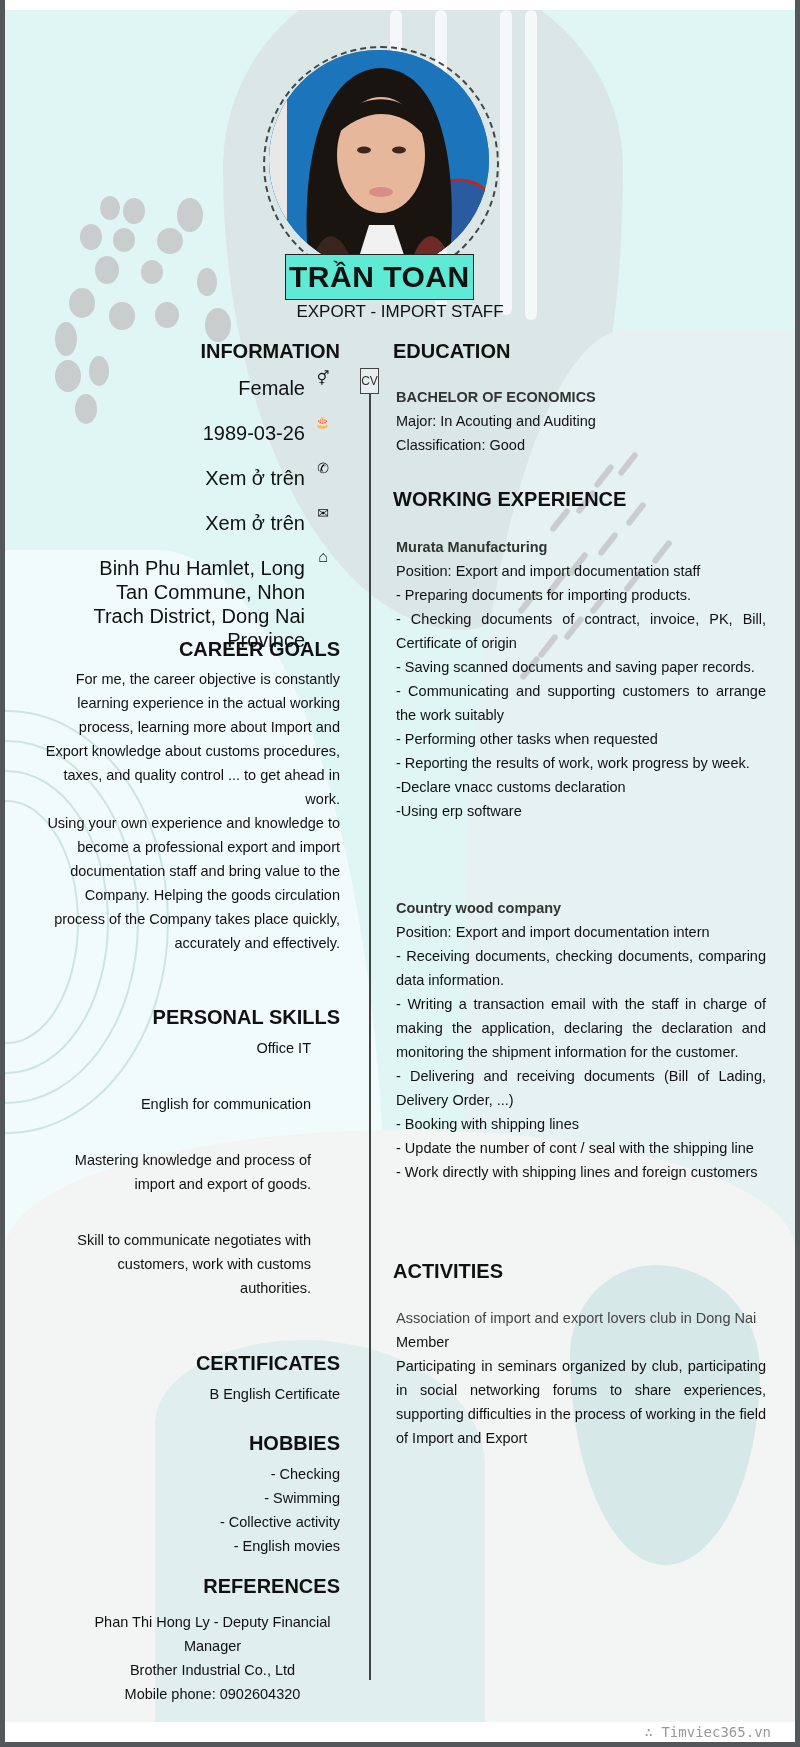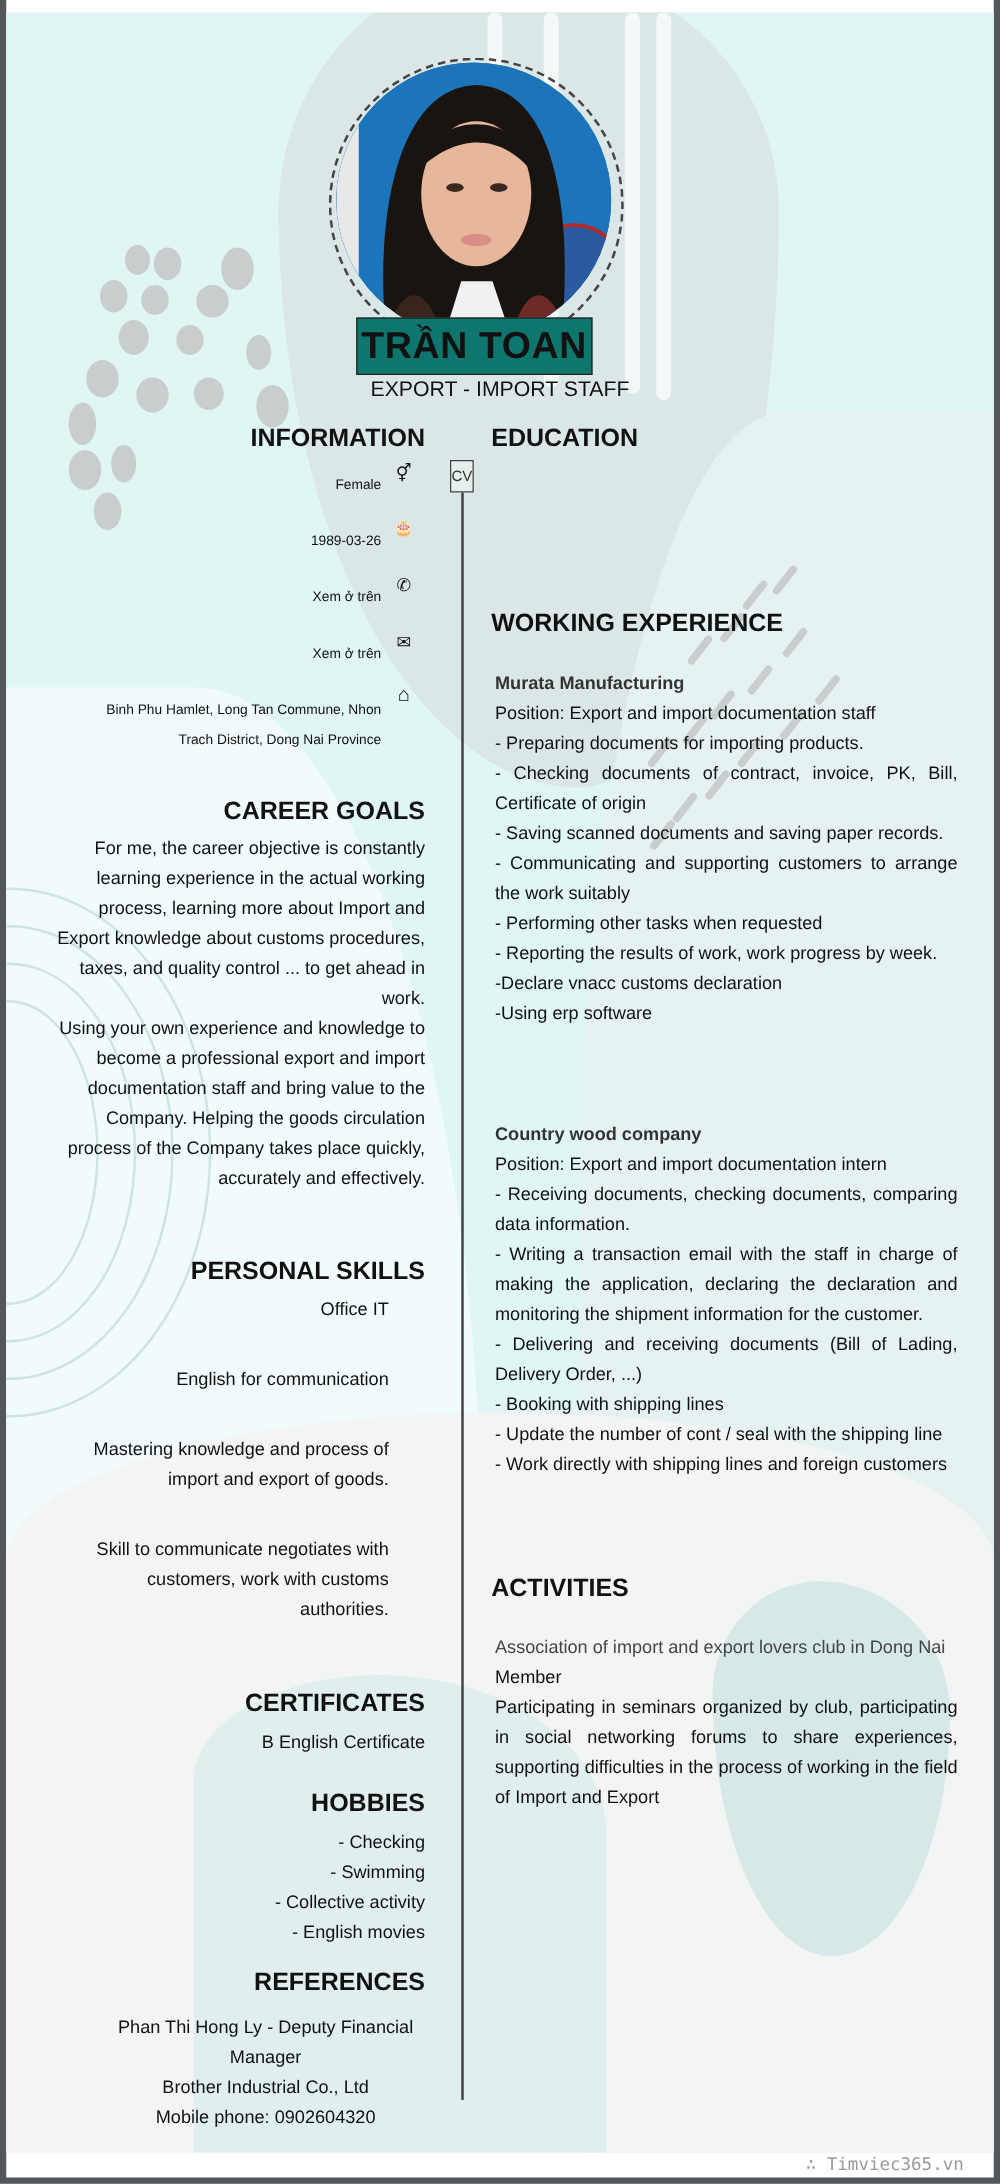--- a/index.html
+++ b/index.html
@@ -34,30 +34,30 @@
   .avatar-ring {
     position:absolute; left:258px; top:36px; width:232px; height:232px;
     border:2px dashed #444; border-radius:50%;
   }
   .avatar {
     position:absolute; left:264px; top:40px; width:220px; height:220px; border-radius:50%;
     overflow:hidden; background:#1d73b8;
   }
   .name-box {
     position:absolute; left:280px; top:244px; height:44px; padding:0 3px;
-    background:#0f766e; border:1px solid #222;
+    background:#5eead4; border:1px solid #222;
     font-weight:bold; font-size:30px; line-height:44px; letter-spacing:.5px; color:#111;
   }
   .job-title { position:absolute; left:0; width:790px; top:292px; text-align:center; font-size:17px; color:#111; }
 
   
   .col-left { position:absolute; left:40px; width:295px; text-align:right; }
   .col-right { position:absolute; left:388px; width:373px; }
   h2 { margin:0; font-size:20px; font-weight:bold; color:#111; }
-  .info-text { font-size:11px; color:#111; line-height:24px; text-align:right; }
+  .info-text { font-size:20px; color:#111; line-height:24px; text-align:right; }
   .info-icon { position:absolute; font-size:14px; color:#111; width:20px; text-align:center; }
   .timeline-line { position:absolute; left:364px; top:377px; width:2px; height:1293px; background:#444; }
   .cv-tag { position:absolute; left:355px; top:358px; width:17px; height:24px; border:1.5px solid #444; background:#e6eeee; font-size:12px; line-height:24px; text-align:center; color:#333; font-family:"Liberation Sans Narrow","Liberation Sans", sans-serif; }
 
   .para { font-size:14.5px; line-height:24px; color:#111; }
   .justify { text-align:justify; }
   .bold-sub { font-weight:bold; color:#333; font-size:14.5px; line-height:24px; }
   .muted { color:#444; }
 
   .watermark {
@@ -196,20 +196,25 @@
     </div>
 
     <h2 class="col-left" style="top:1565px;">REFERENCES</h2>
     <div class="col-left para" style="top:1600px;left:80px;width:255px;text-align:center;">
       <div>Phan Thi Hong Ly - Deputy Financial Manager</div>
       <div>Brother Industrial Co., Ltd</div>
       <div>Mobile phone: 0902604320</div>
     </div>
 
     <h2 class="col-right" style="top:330px;left:388px;">EDUCATION</h2>
+    <div class="col-right" style="top:375px;left:391px;width:370px;">
+      <div class="bold-sub">BACHELOR OF ECONOMICS</div>
+      <div class="para">Major: In Acouting and Auditing</div>
+      <div class="para">Classification: Good</div>
+    </div>
 
     <h2 class="col-right" style="top:478px;left:388px;">WORKING EXPERIENCE</h2>
 
     <div class="col-right justify" style="top:525px;left:391px;width:370px;">
       <div class="bold-sub">Murata Manufacturing</div>
       <div class="para">Position: Export and import documentation staff</div>
       <div class="para justify">-  Preparing documents for importing products.</div>
       <div class="para justify">- Checking documents of contract, invoice, PK, Bill, Certificate of origin</div>
       <div class="para justify">- Saving scanned documents and saving paper records.</div>
       <div class="para justify">- Communicating and supporting customers to arrange the work suitably</div>

